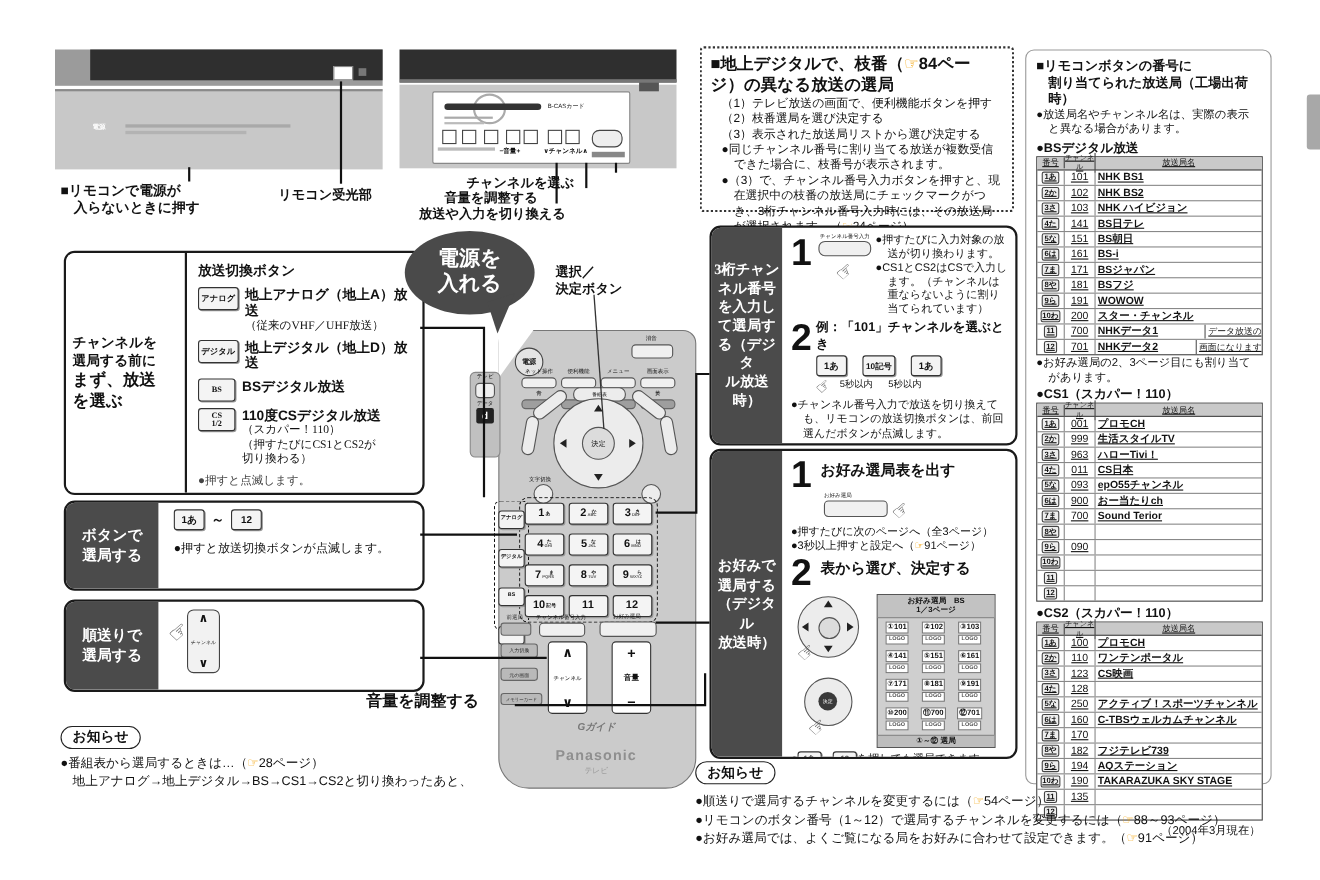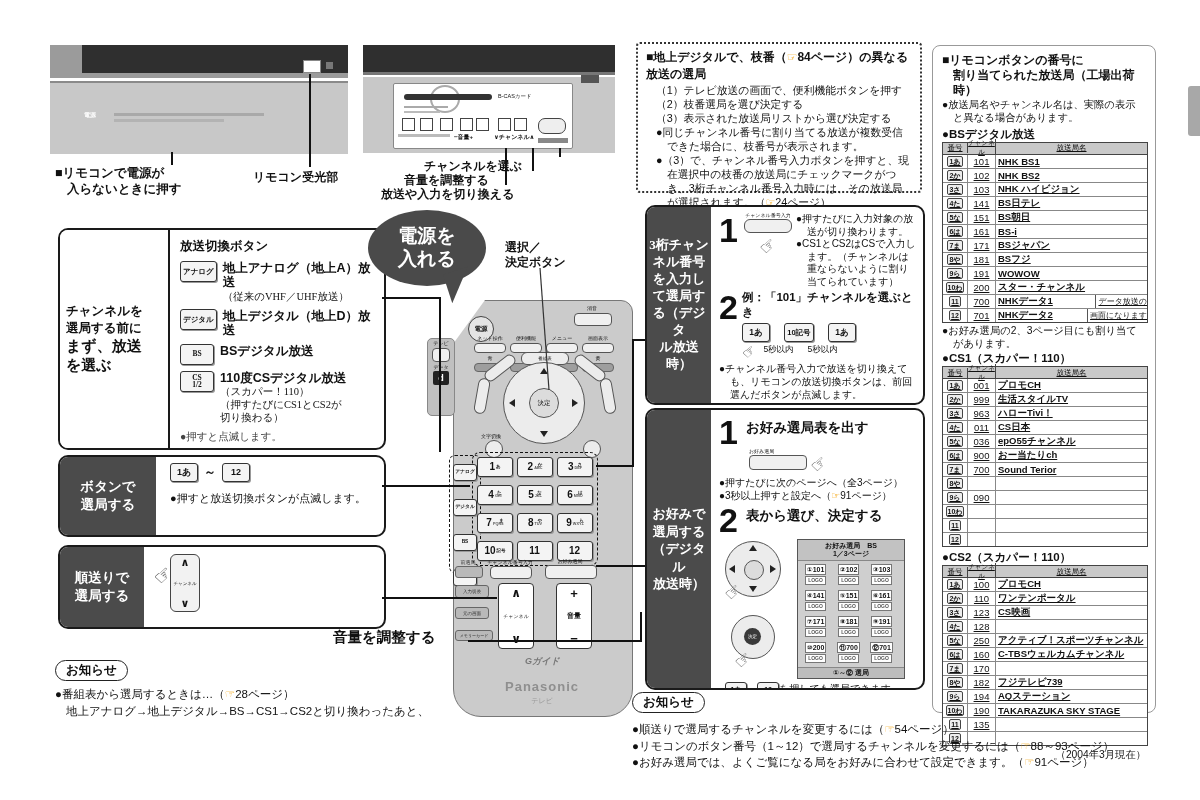--- a/index.html
+++ b/index.html
@@ -104,21 +104,21 @@
   <div class="abs b" style="left:55px;top:166px;font-size:12.5px;line-height:1.25;">
     <div>■リモコンで電源が</div>
     <div style="padding-left:12px;">入らないときに押す</div>
   </div>
   <div class="abs b" style="left:253px;top:169px;font-size:12px;">リモコン受光部</div>
   <div class="abs b" style="left:424px;top:158px;font-size:12px;">チャンネルを選ぶ</div>
   <div class="abs b" style="left:404px;top:172px;font-size:12px;">音量を調整する</div>
   <div class="abs b" style="left:381px;top:186px;font-size:12px;">放送や入力を切り換える</div>
 
   <div class="abs" style="left:636px;top:42px;width:286px;height:151px;border:2.5px dotted #333;border-radius:4px;padding:5px 8px;box-sizing:border-box;">
-    <div class="b" style="font-size:12px;">
+    <div class="b" style="font-size:15px;">
       <span>■地上デジタルで、枝番（</span><span class="pg">☞</span><span>84ページ）の異なる放送の選局</span>
     </div>
     <div style="font-size:10.8px;line-height:1.3;padding-left:10px;">
       <div>（1）テレビ放送の画面で、便利機能ボタンを押す</div>
       <div>（2）枝番選局を選び決定する</div>
       <div>（3）表示された放送局リストから選び決定する</div>
       <div class="bullet">●同じチャンネル番号に割り当てる放送が複数受信できた場合に、枝番号が表示されます。</div>
       <div class="bullet">
         <span>●（3）で、チャンネル番号入力ボタンを押すと、現在選択中の枝番の放送局にチェックマークがつき、3桁チャンネル番号入力時には、その放送局が選択されます。（</span><span class="pg">☞</span><span>24ページ）</span>
       </div>
@@ -324,21 +324,21 @@
           <span class="c-name">
             <span>CS日本</span>
             <span class="row-note"></span>
           </span>
         </div>
 
         <div class="trow">
           <span class="c-no">
             <span class="kbadge">5な</span>
           </span>
-          <span class="c-ch">036</span>
+          <span class="c-ch">093</span>
           <span class="c-name">
             <span>epO55チャンネル</span>
             <span class="row-note"></span>
           </span>
         </div>
 
         <div class="trow">
           <span class="c-no">
             <span class="kbadge">6は</span>
           </span>
@@ -604,21 +604,21 @@
 （押すたびにCS1とCS2が
 切り換わる）</span>
             </span>
           </div>
         </div>
       <div style="font-size:10.5px;color:#444;margin-top:6px;">●押すと点滅します。</div>
     </div>
   </div>
 
   <div class="rbox" style="left:58px;top:455px;width:324px;height:78px;">
-    <div class="side-dark pre" style="width:96px;font-size:13.5px;line-height:1.35;">ボタンで
+    <div class="side-dark pre" style="width:84px;font-size:13.5px;line-height:1.35;">ボタンで
 選局する</div>
     <div style="flex:1;padding:6px 8px 4px 14px;">
       <div style="display:flex;align-items:center;">
         <span class="key" style="width:26px;height:17px;font-size:9px;">1あ</span>
         <span class="b" style="font-size:12px;margin:0 6px;">～</span>
         <span class="key" style="width:26px;height:17px;font-size:9px;">12</span>
       </div>
 
       <div style="font-size:11px;margin-top:9px;">●押すと放送切換ボタンが点滅します。</div>
     </div>

